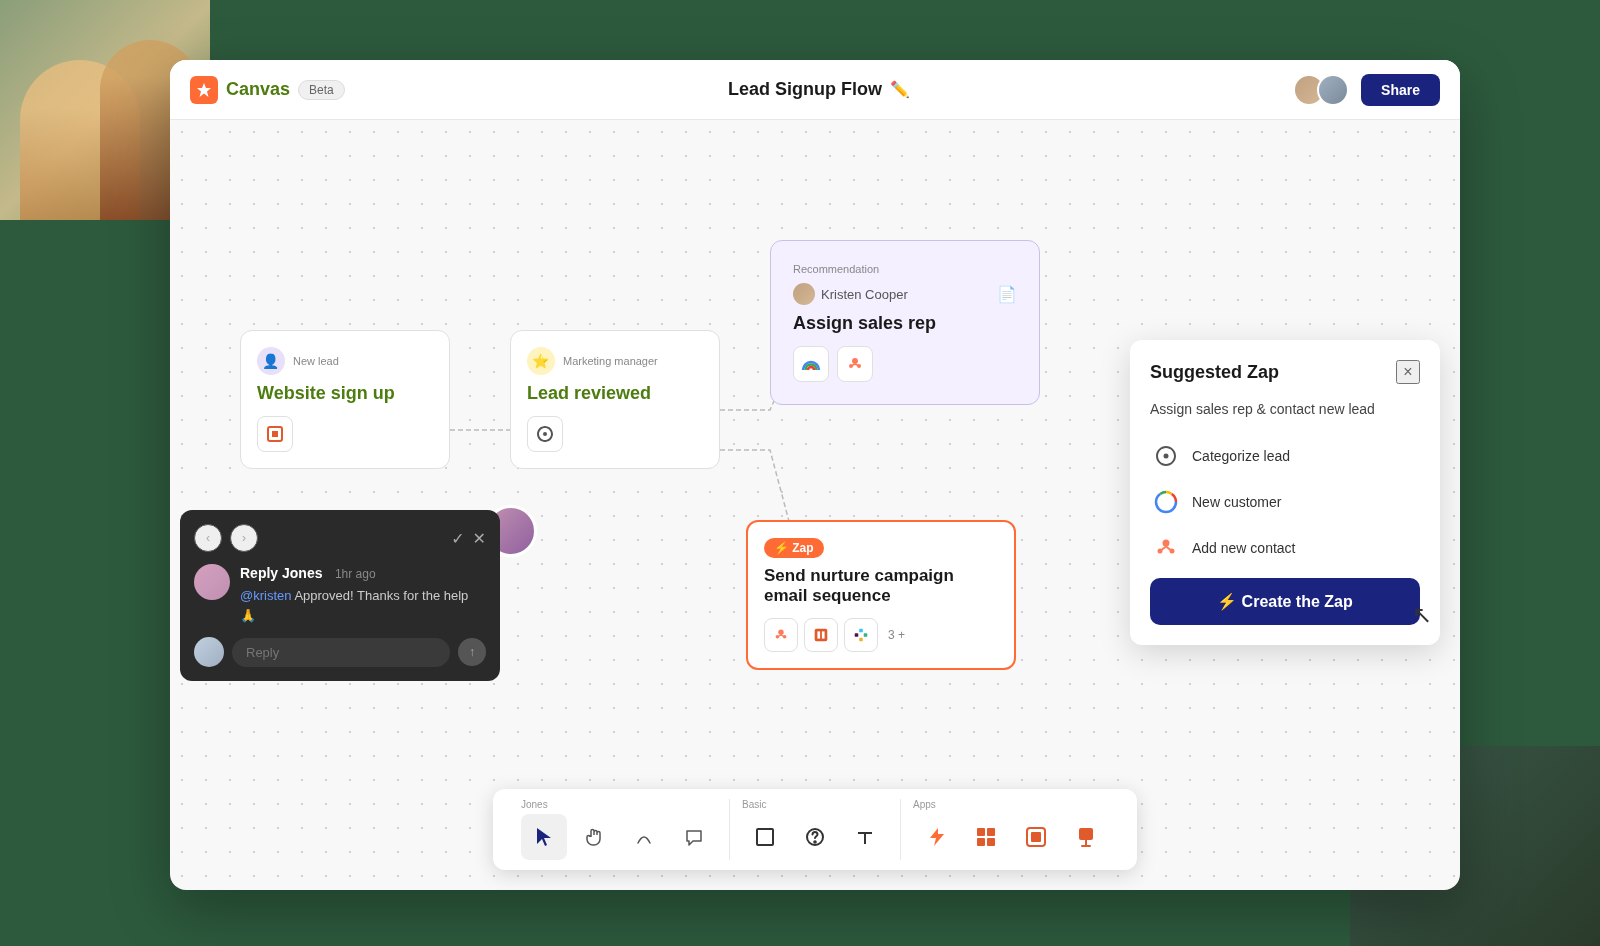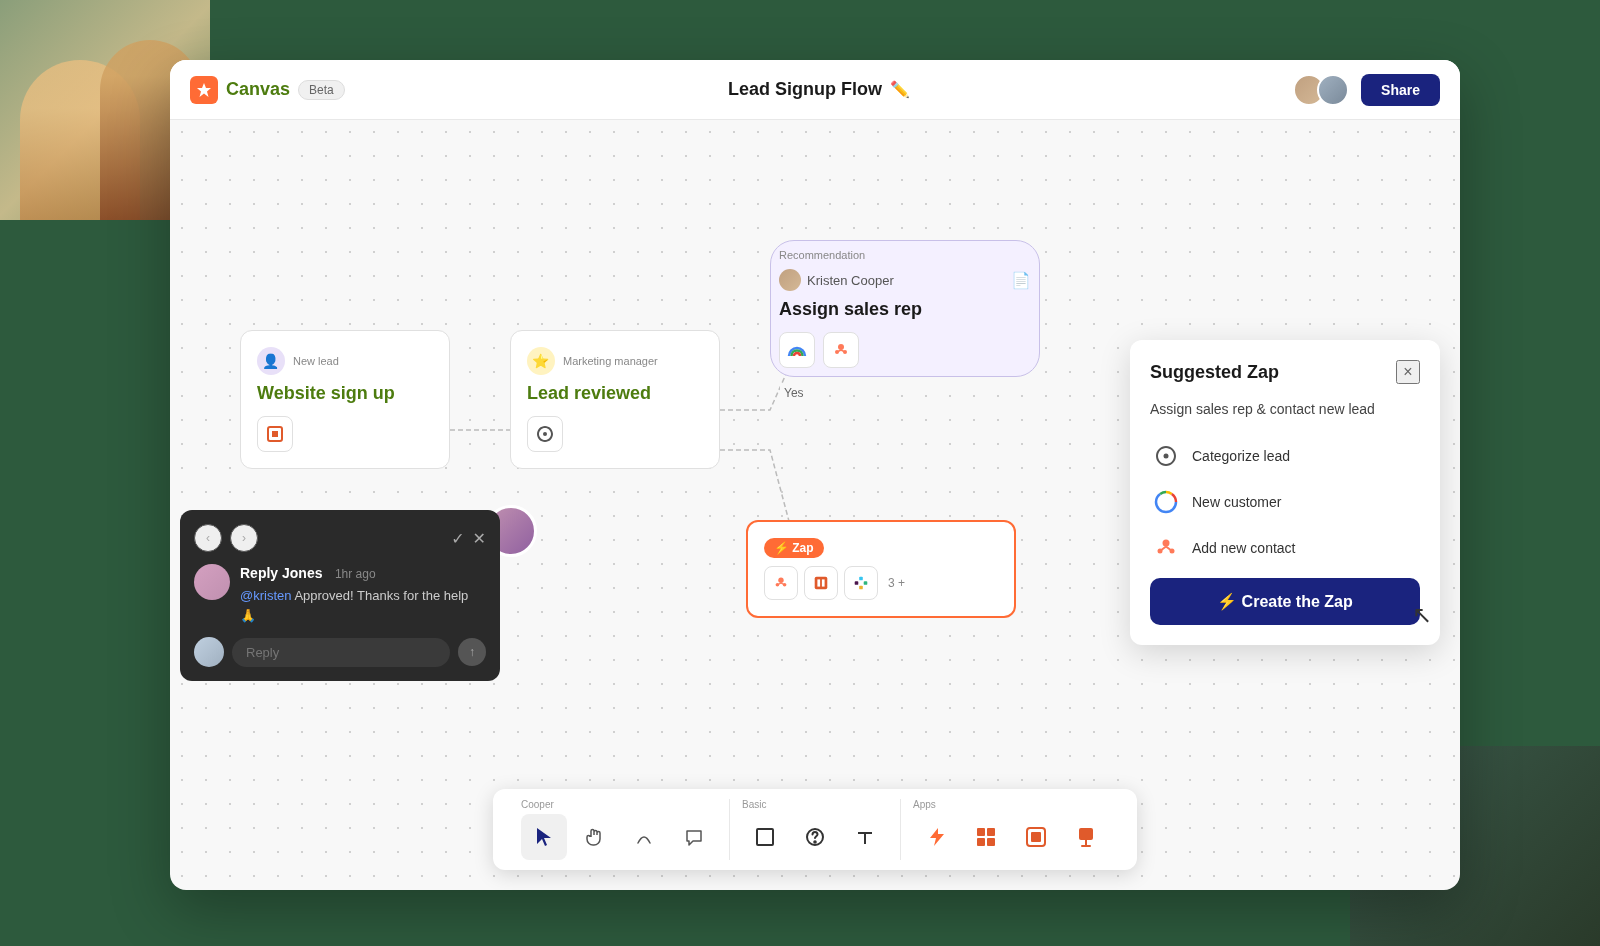--- a/index.html
+++ b/index.html
@@ -196,22 +196,22 @@
       width: 210px;
     }
 
     
     .recommendation-box {
       position: absolute;
       left: 600px; top: 120px;
       width: 270px;
       border: 1.5px solid #c8c0e8;
       background: #f4f0ff;
-      border-radius: 24px;
-      padding: 8px;
+      border-radius: 12px;
+      padding: 22px;
     }
     .recommendation-label {
       font-size: 11px;
       color: #888;
       margin-bottom: 8px;
     }
     .rec-header {
       display: flex;
       align-items: center;
       justify-content: space-between;
@@ -628,20 +628,21 @@
             <line x1="10" y1="10" x2="6" y2="12" stroke="#ff7a59" stroke-width="1.5"></line>
           </svg>
         </div>
       </div>
     </div>
 
     <div class="zap-box">
       <div class="zap-badge">
         <span>⚡ Zap</span>
       </div>
+      <div class="zap-title">Send nurture campaign email sequence</div>
       <div class="zap-icons">
         <div class="zap-app-icon">
           <svg width="18" height="18" viewBox="0 0 20 20">
             <circle cx="10" cy="7" r="3" fill="#ff7a59"></circle>
             <circle cx="14" cy="12" r="2" fill="#ff7a59"></circle>
             <circle cx="6" cy="12" r="2" fill="#ff7a59"></circle>
             <line x1="10" y1="10" x2="14" y2="12" stroke="#ff7a59" stroke-width="1.5"></line>
             <line x1="10" y1="10" x2="6" y2="12" stroke="#ff7a59" stroke-width="1.5"></line>
           </svg>
         </div>
@@ -742,21 +743,21 @@
       <div class="reply-area">
         <div class="reply-avatar"></div>
         <input class="reply-input" placeholder="Reply" style="">
         <button class="reply-send">↑</button>
       </div>
     </div>
 
     <div class="toolbar">
 
       <div style="display:flex; flex-direction:column; align-items:flex-start; padding: 0 12px; border-right: 1px solid #e8e8e8;">
-        <span class="toolbar-label">Cooper</span>
+        <span class="toolbar-label">Jones</span>
         <div class="toolbar-tools">
           <button class="tool-btn active">
             <svg width="20" height="22" viewBox="0 0 20 22" fill="#1a237e">
               <path d="M3 2L3 18L8 13L11 20L13 19L10 12L17 12Z"></path>
             </svg>
           </button>
           <button class="tool-btn">
             <svg width="20" height="20" viewBox="0 0 20 20" fill="none" stroke="#555" stroke-width="1.5">
               <path d="M7 10V4a1.5 1.5 0 013 0v4m0 0V5a1.5 1.5 0 013 0v3m0 0V6a1.5 1.5 0 013 0v6c0 3.3-2.7 6-6 6H9a6 6 0 01-6-6v-2a1.5 1.5 0 013 0"></path>
             </svg>

